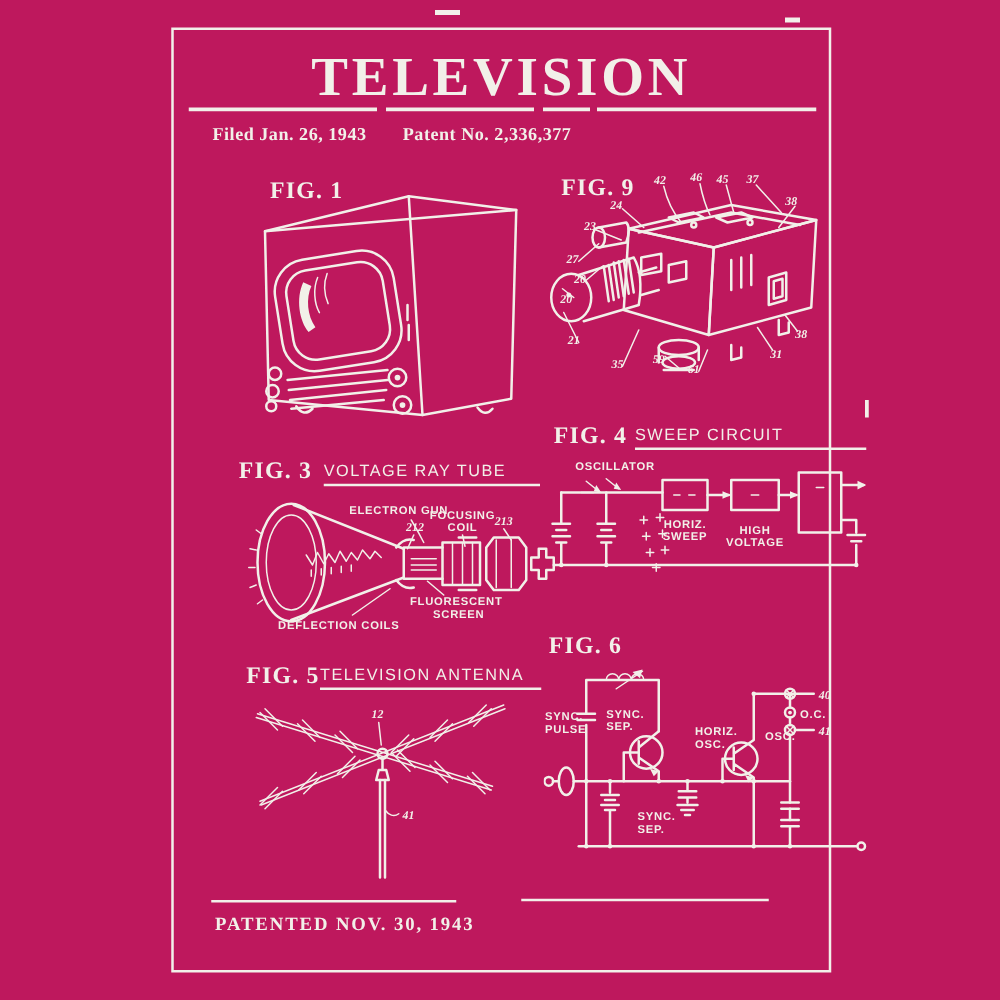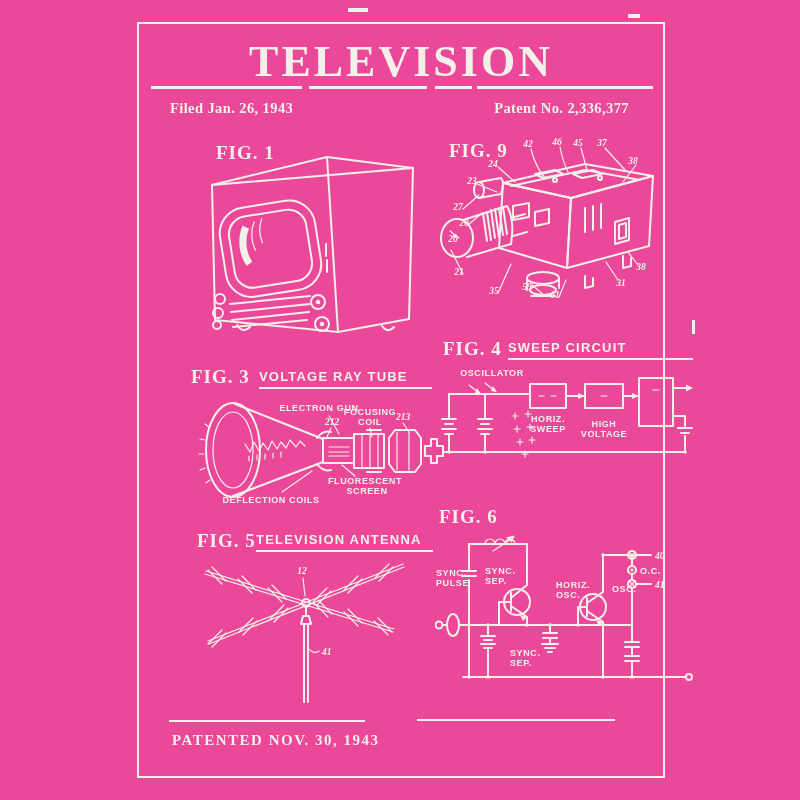--- a/index.html
+++ b/index.html
@@ -1,34 +1,34 @@
 <!DOCTYPE html>
 <html><head>
 <meta charset="utf-8">
 <style>
   html,body{margin:0;padding:0;background:#000;}
   body{width:800px;height:800px;position:relative;overflow:hidden;
        font-family:"Liberation Sans",sans-serif;color:#f2f0e9;}
-  .poster{position:absolute;inset:0;background:#ec4899;}
+  .poster{position:absolute;inset:0;background:#be185d;}
   .frame{position:absolute;left:137px;top:22px;width:528px;height:756px;
          box-sizing:border-box;border:2px solid #f2f0e9;}
   .speck{position:absolute;background:#f2f0e9;}
   .title{position:absolute;top:12px;left:0;width:100%;text-align:center;
          font-family:"Liberation Serif",serif;font-weight:bold;font-size:44px;
          letter-spacing:3px;white-space:nowrap;}
   .title-rule{position:absolute;top:62px;left:12px;right:10px;height:3px;
     background:linear-gradient(90deg,#f2f0e9 0 30%,transparent 30% 31.5%,#f2f0e9 31.5% 55%,
       transparent 55% 56.5%,#f2f0e9 56.5% 64%,transparent 64% 65%,#f2f0e9 65% 100%);}
   .byline{position:absolute;top:76px;left:31px;right:34px;display:flex;
-          justify-content:space-between;font-family:"Liberation Serif",serif;
-          font-weight:bold;font-size:14.5px;letter-spacing:.4px;}
+          font-family:"Liberation Serif",serif;
+          font-weight:bold;font-size:14.5px;letter-spacing:.4px;gap:29px;}
   .fig{position:absolute;margin-left:28px;}
   .figlabel{position:absolute;font-family:"Liberation Serif",serif;font-weight:bold;
             font-size:19px;letter-spacing:1px;white-space:nowrap;}
-  .figtitle{position:absolute;font-weight:bold;font-size:13px;letter-spacing:1.2px;
+  .figtitle{position:absolute;font-weight:normal;font-size:13px;letter-spacing:1.2px;
             border-bottom:2.5px solid #f2f0e9;padding-bottom:3px;white-space:nowrap;
             box-sizing:border-box;}
   .figtitle.small{font-size:10.5px;letter-spacing:.4px;}
   .fig svg{position:absolute;}
   svg .s{stroke:#f2f0e9;fill:none;stroke-width:2;stroke-linecap:round;stroke-linejoin:round;}
   svg .s1{stroke:#f2f0e9;fill:none;stroke-width:1.2;stroke-linecap:round;stroke-linejoin:round;}
   svg .f{fill:#f2f0e9;stroke:none;}
   svg text{fill:#f2f0e9;stroke:none;}
   svg .num{font:italic bold 9.5px "Liberation Serif",serif;}
   svg .lbl{font:bold 9px "Liberation Sans",sans-serif;letter-spacing:.6px;}

